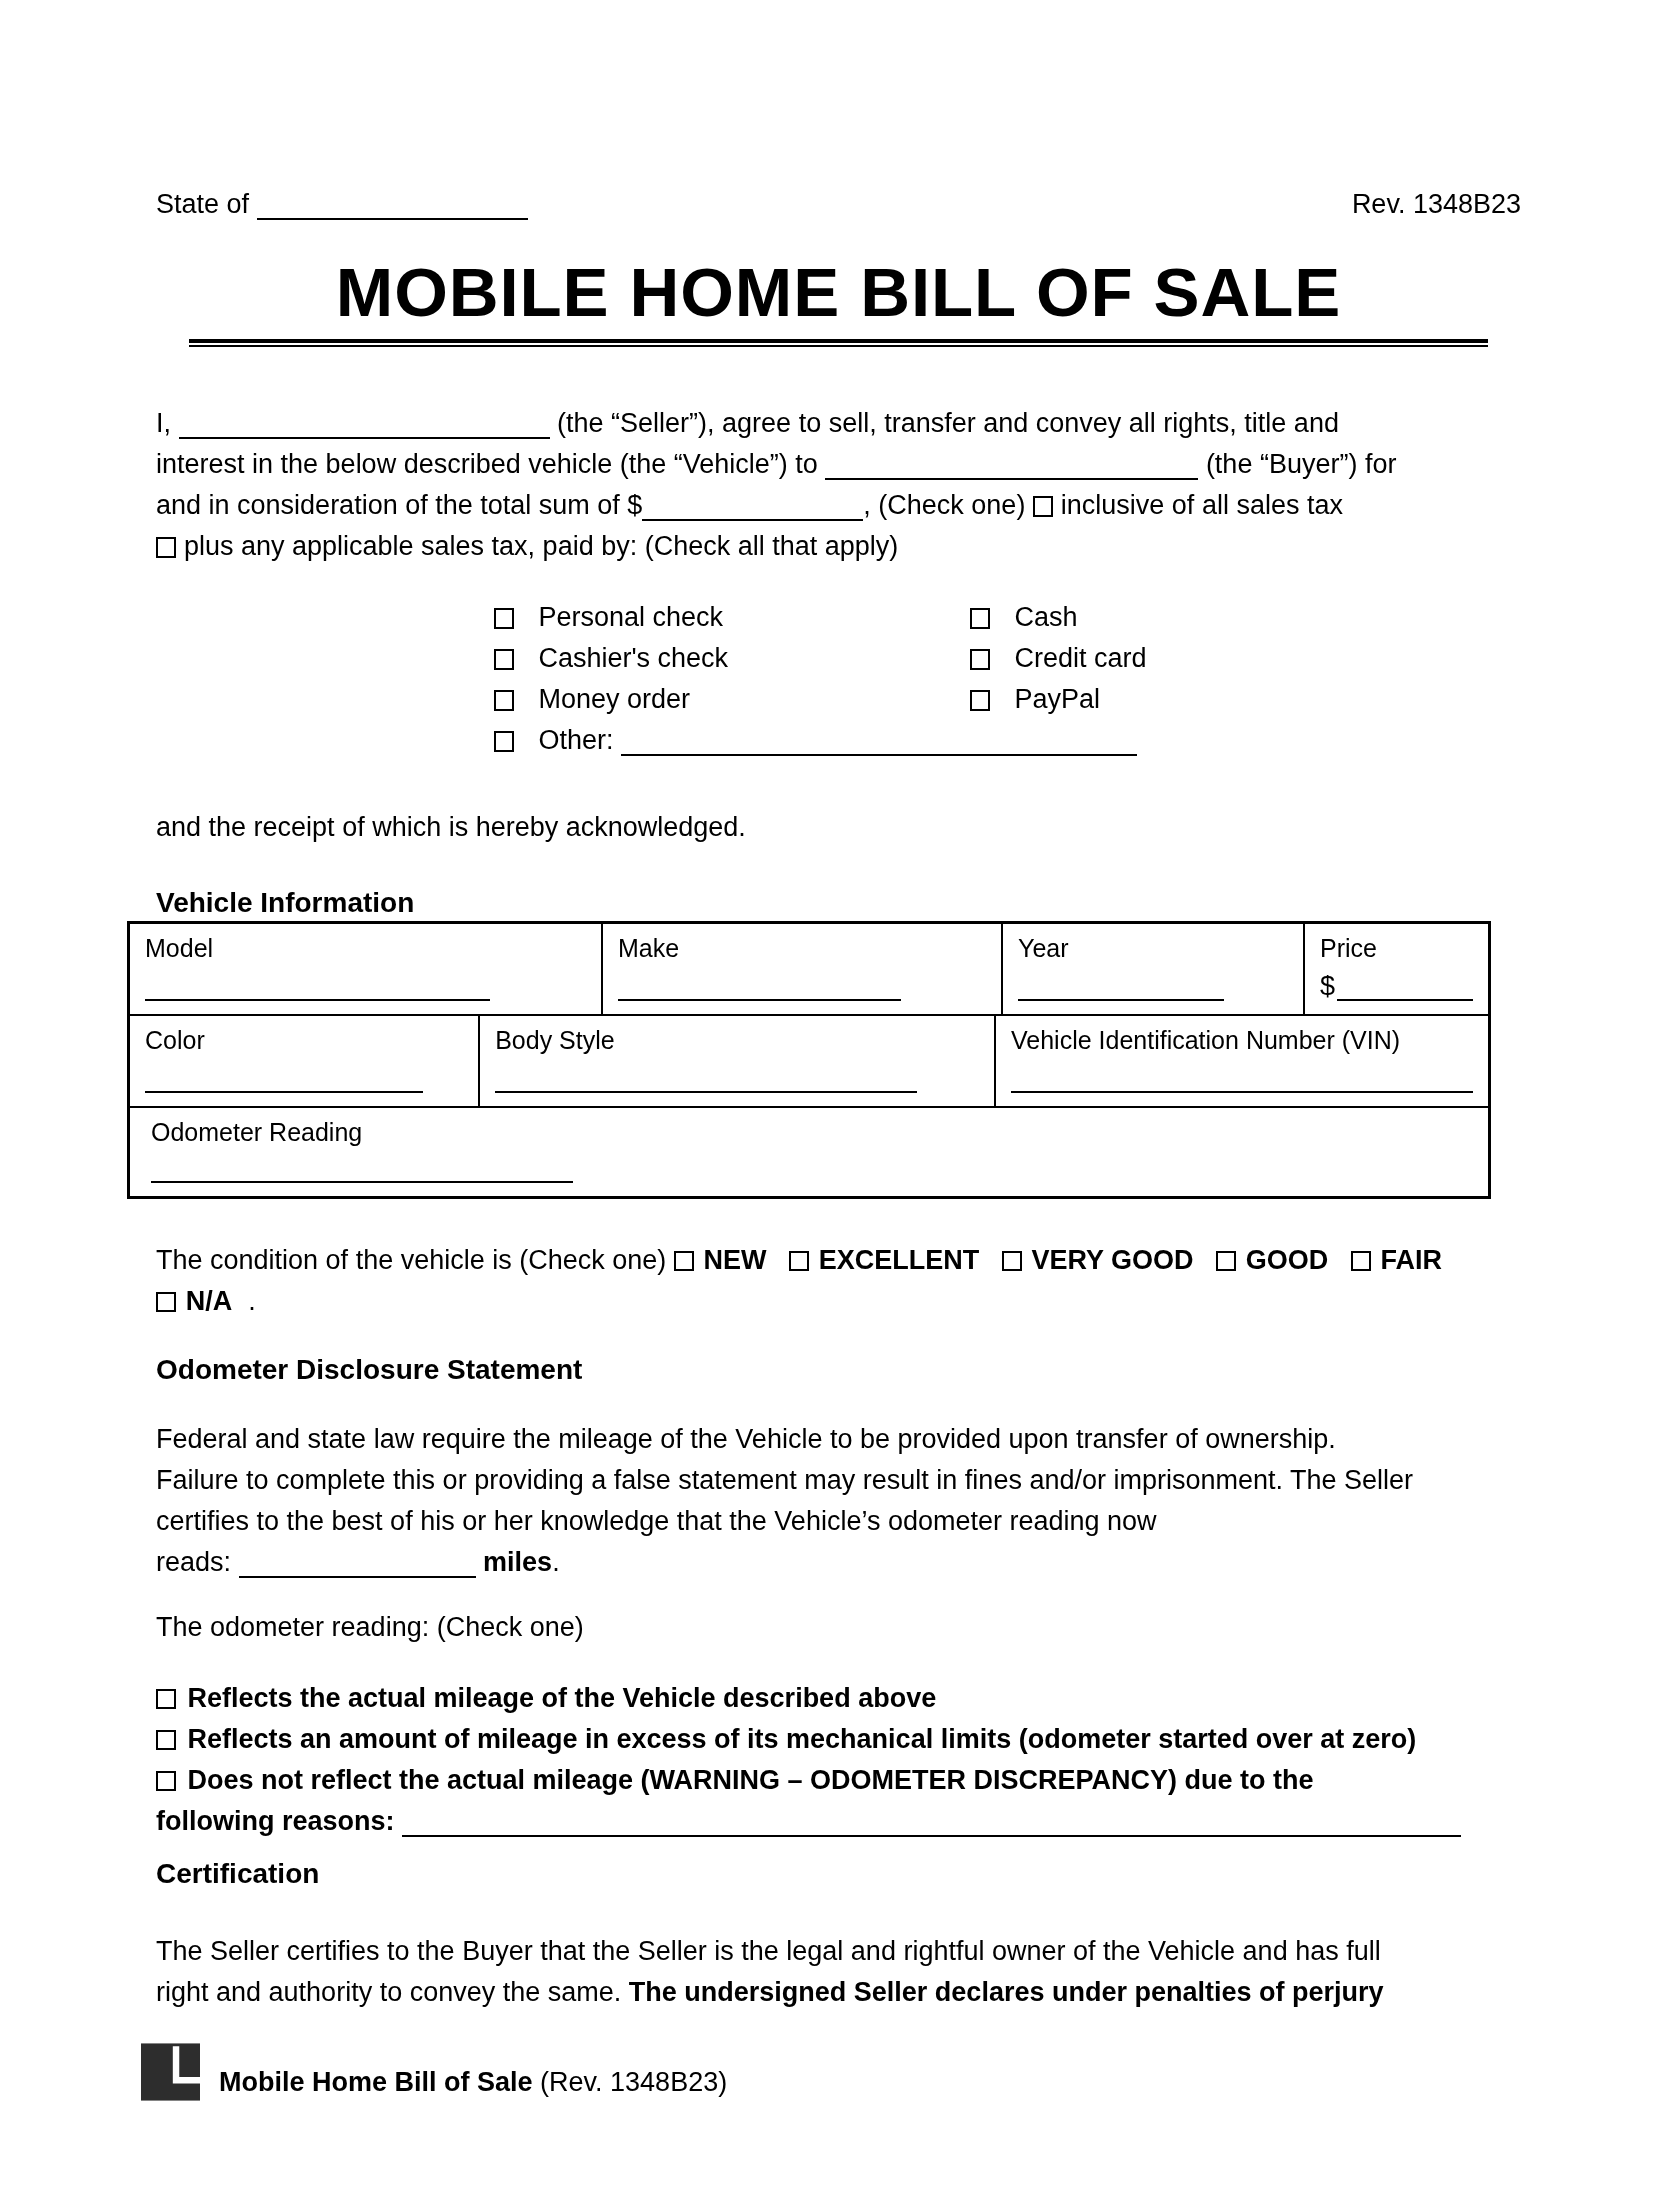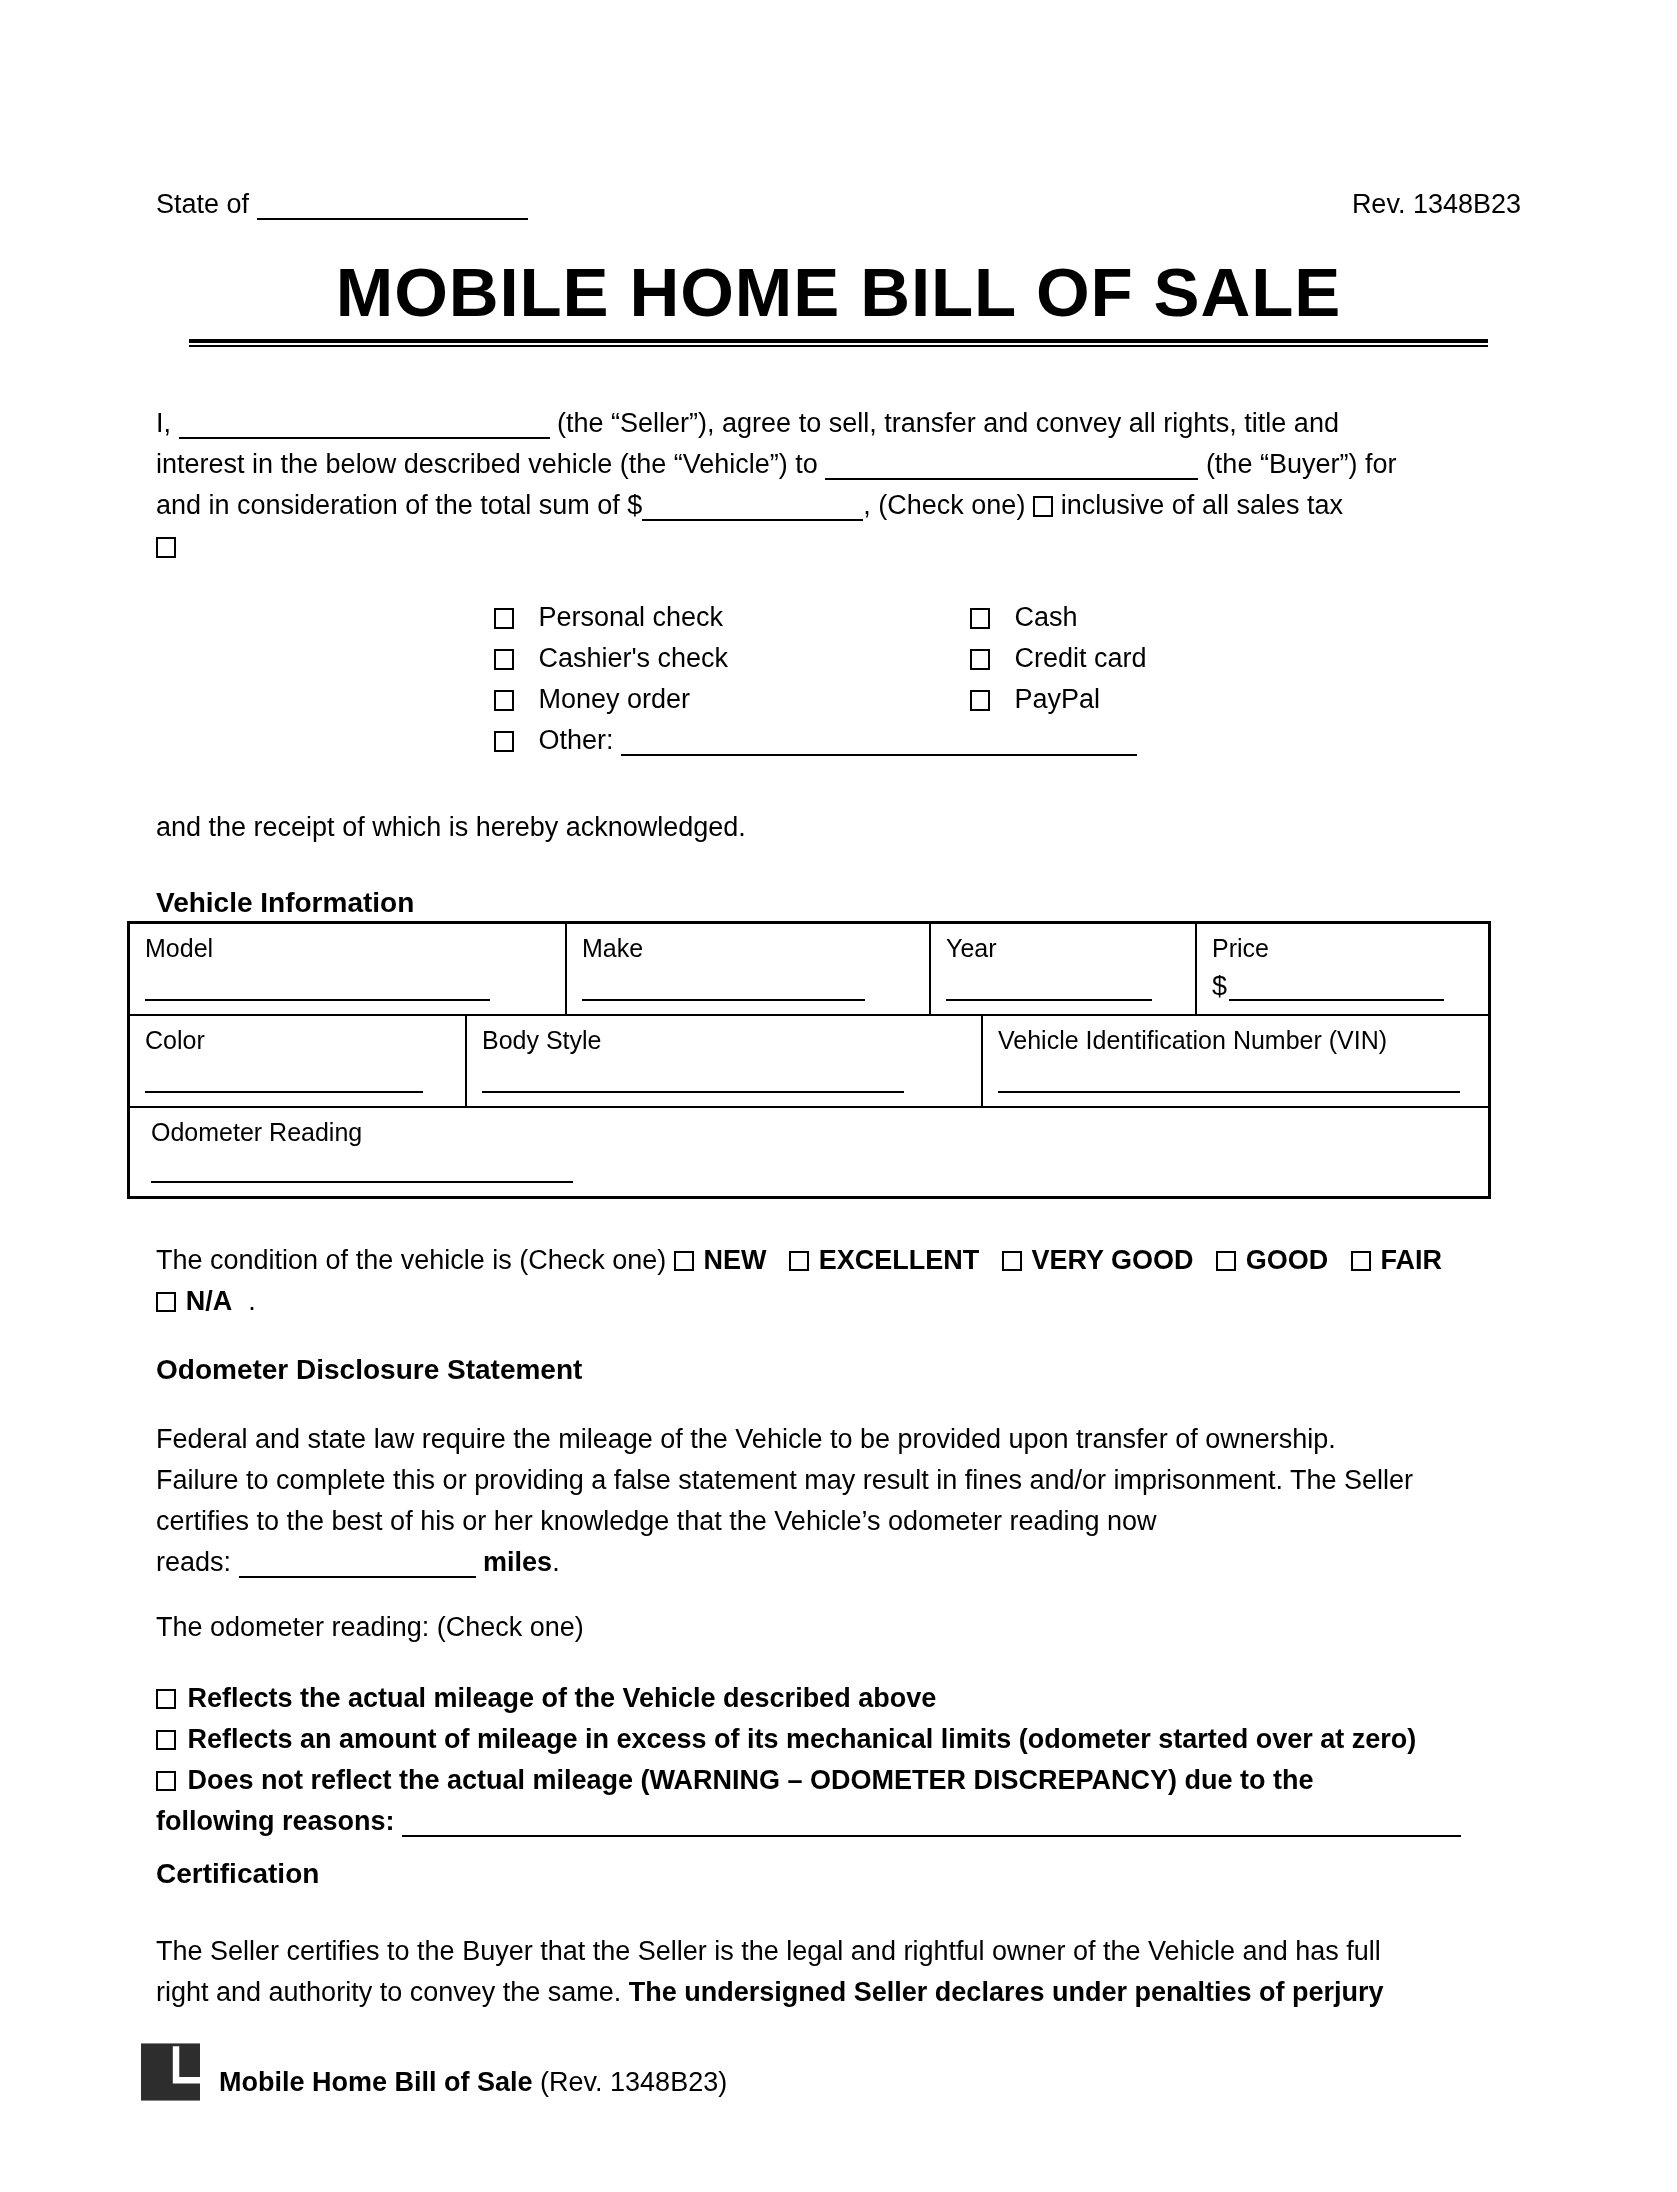--- a/index.html
+++ b/index.html
@@ -63,21 +63,21 @@
   
   .sect-heading { font-weight:bold; font-size:28px; line-height:32px; }
   .vi-heading { margin-top:39px; }
   
   .vtable {
     margin-top:1.9px;
     margin-left:-29px;
     width:1364px;
     border:3.7px solid #000;
   }
-  .vrow { display:flex; }
+  .vrow { display:flex;gap:36px; }
   .vrow + .vrow { border-top:2.8px solid #000; }
   .vcell {
     display:flex; flex-direction:column;
     padding:9.3px 15px 13px 15px;
     font-size:25px; line-height:30px;
   }
   .vcell + .vcell { border-left:2.8px solid #000; }
   .r1 { height:90px; } .r2 { height:90px; } .r3 { height:88px;padding-left:21px; }
   .cell-line { margin-top:auto; border-bottom:2.8px solid #000; height:0; }
   .cell-bottom { margin-top:auto; display:flex; align-items:flex-end; font-size:27px; }
@@ -128,20 +128,21 @@
     <span>I,</span>
     <span class="blank" style="width:371px"></span>
     <span>(the “Seller”), agree to sell, transfer and convey all rights, title and</span><br>
     <span>interest in the below described vehicle (the “Vehicle”) to</span>
     <span class="blank" style="width:373px"></span>
     <span>(the “Buyer”) for</span><br>
     <span>and in consideration of the total sum of $</span><span class="blank" style="width:221px"></span><span>, (Check one)</span>
     <span class="cb"></span>
     <span>inclusive of all sales tax</span><br>
     <span class="cb"></span>
+    <span>plus any applicable sales tax, paid by: (Check all that apply)</span>
   </div>
 
   <div class="payments">
     <div class="prow">
       <span class="cb"></span><span class="cb-label">Personal check</span>
     </div>
     <div class="prow">
       <span class="cb"></span><span class="cb-label">Cash</span>
     </div>
     <div class="prow">

